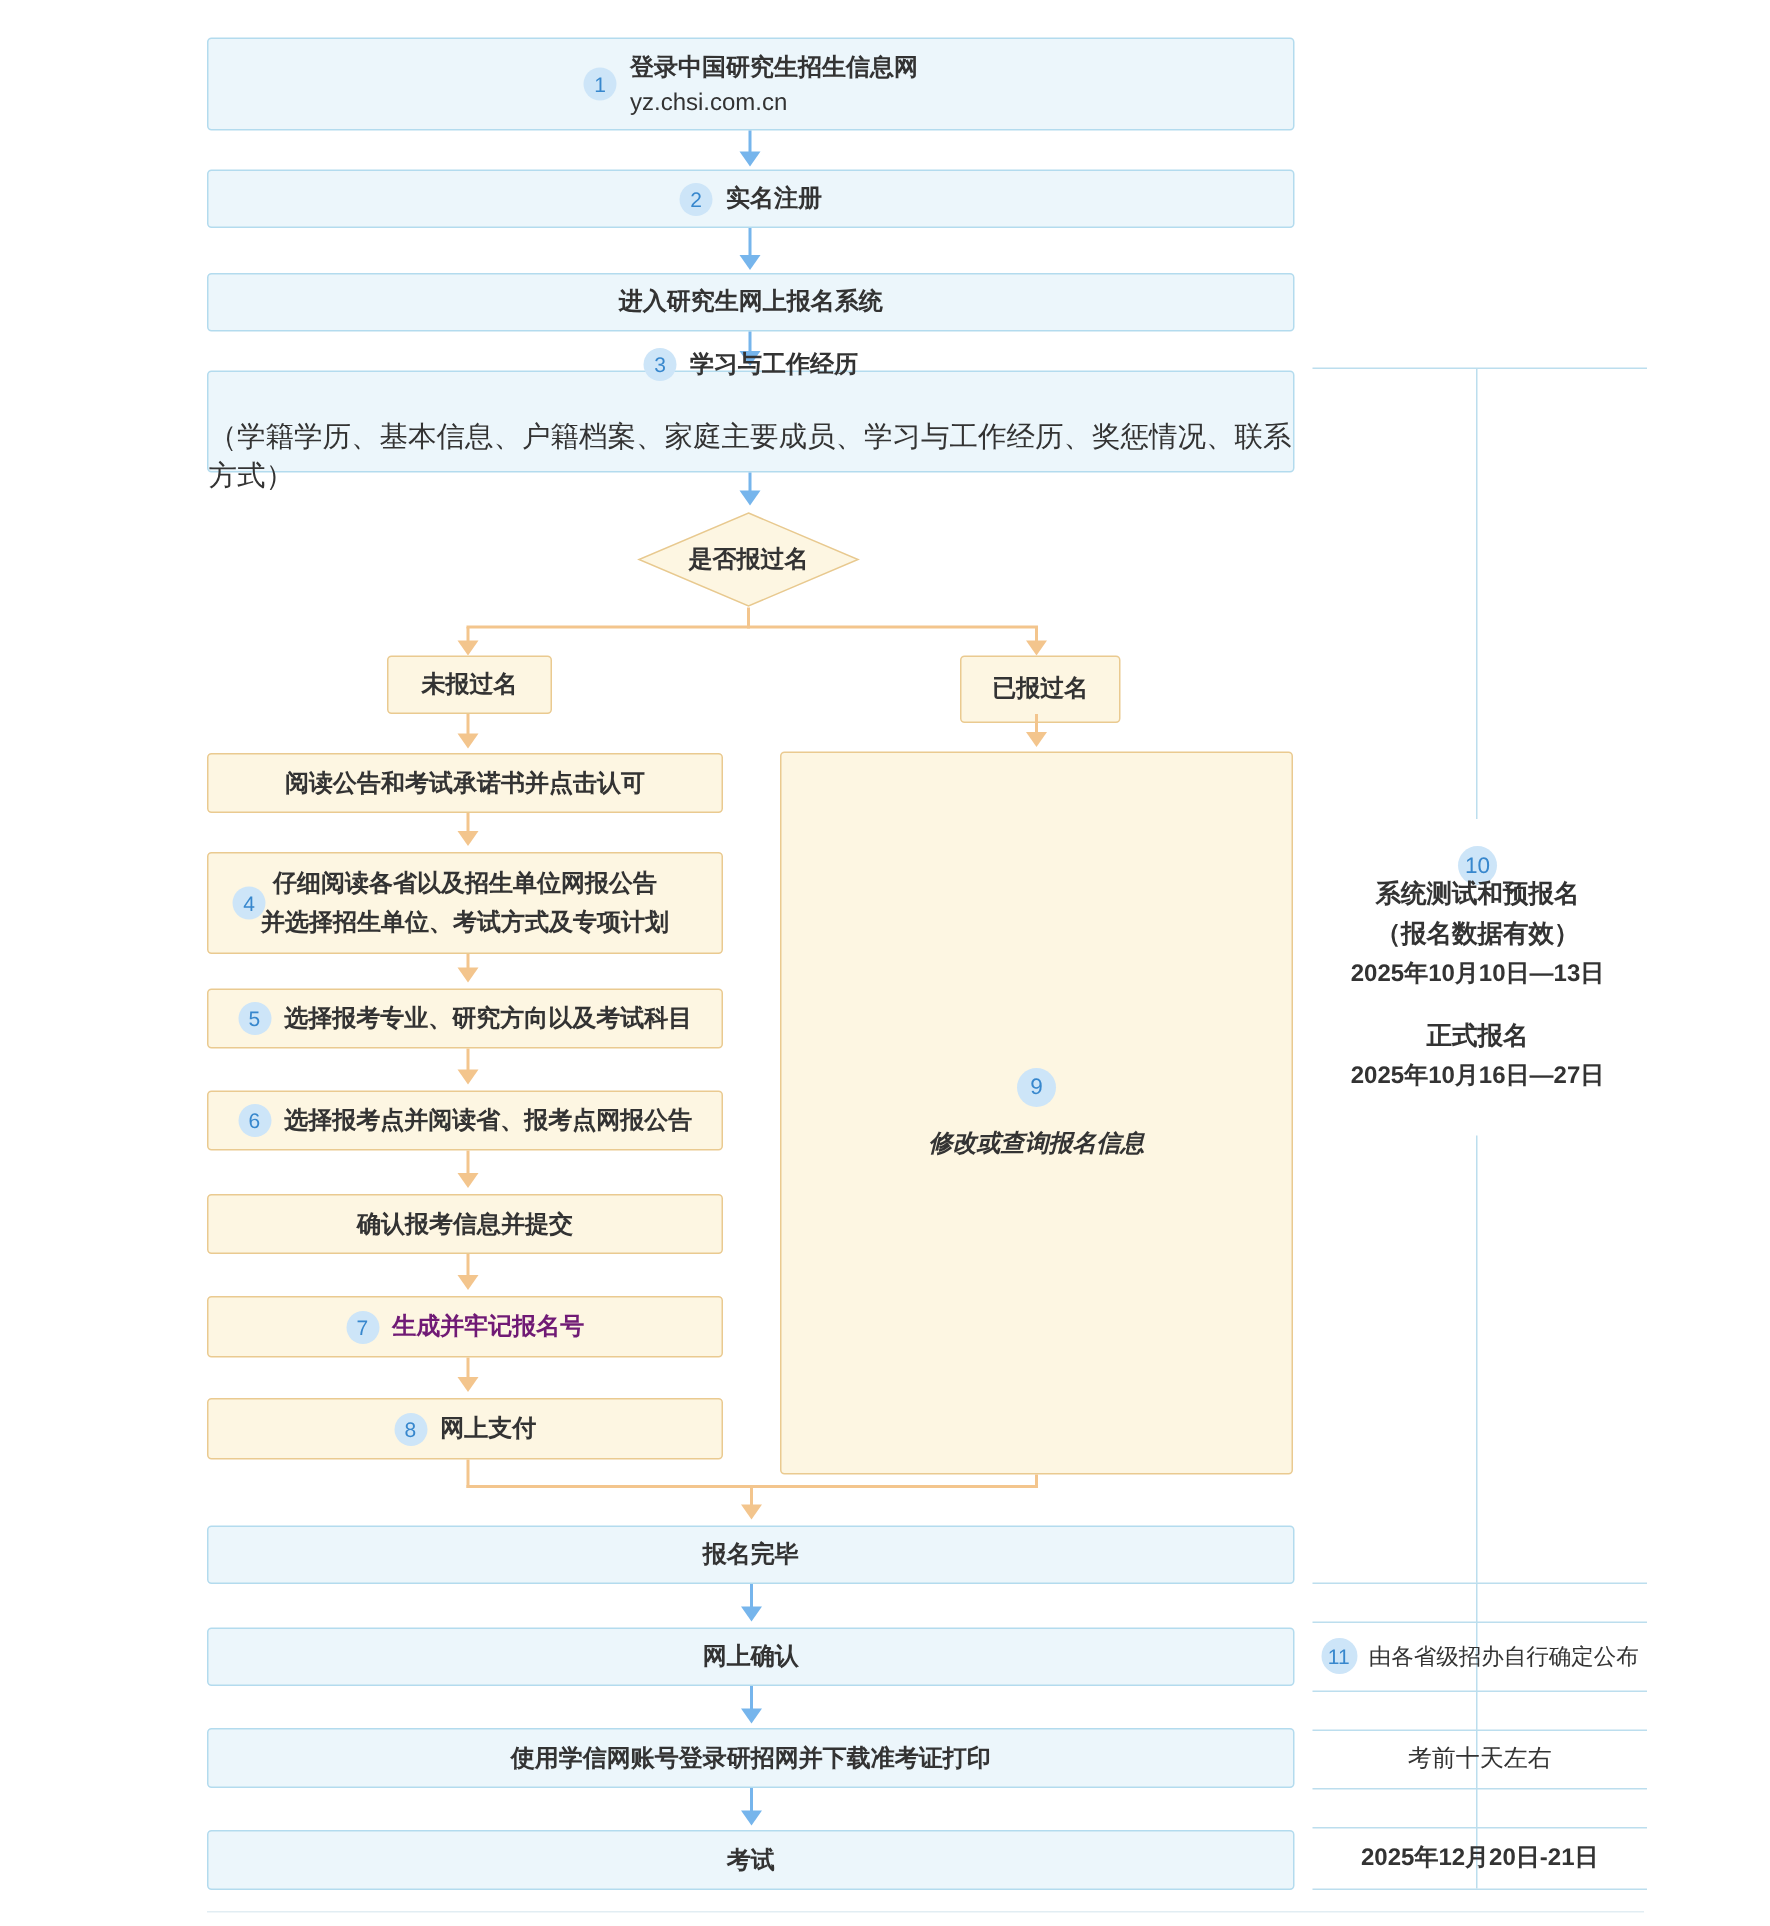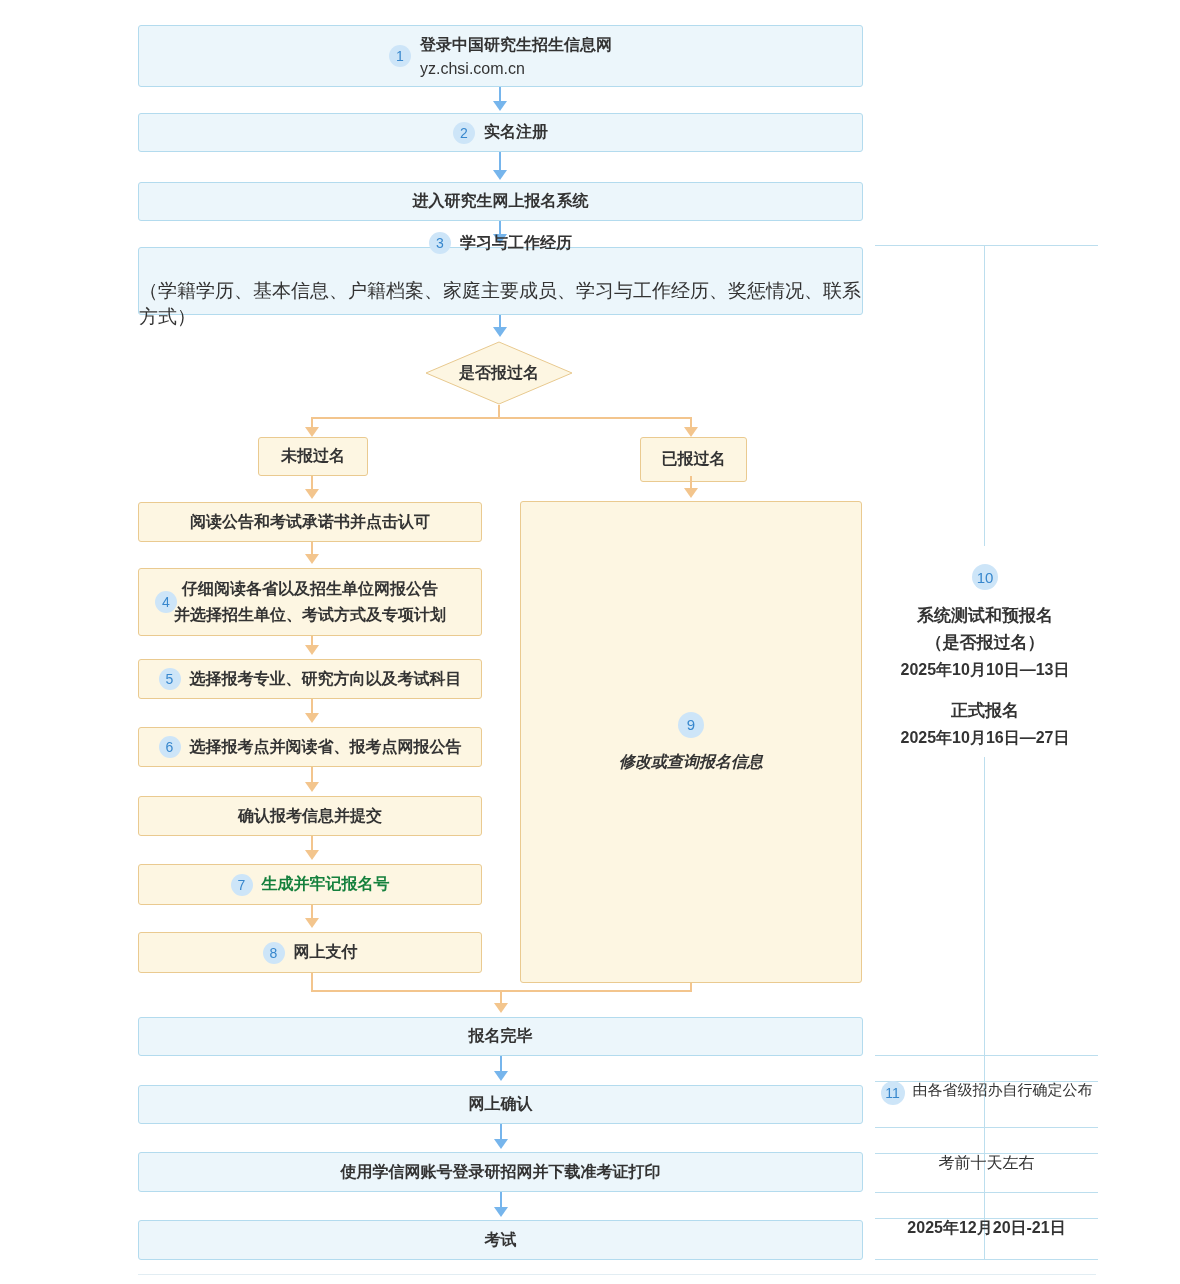--- a/index.html
+++ b/index.html
@@ -23,21 +23,21 @@
   .subline{font-size:19px;font-weight:500;margin-top:24px;}
   .row{display:flex;align-items:center;gap:9px;}
   
   .badge{
     display:inline-flex;align-items:center;justify-content:center;flex:0 0 auto;
     width:22px;height:22px;border-radius:50%;background:#cde5f8;color:#3787cd;
     font-size:14px;font-weight:500;
   }
   .badge.lg{width:26px;height:26px;font-size:15px;}
   .badge.abs{position:absolute;left:16px;top:50%;margin-top:-11px;}
-  .emphasis{color:#15803d;font-weight:700;}
+  .emphasis{color:#701a75;font-weight:700;}
   
   .varrow{position:absolute;width:2px;}
   .varrow.blue{background:#76b5ec;}
   .varrow.orange{background:#f3c58d;}
   .varrow .head{
     position:absolute;left:50%;transform:translateX(-50%);bottom:-9px;
     width:0;height:0;border-left:7px solid transparent;border-right:7px solid transparent;
     border-top:10px solid;
   }
   .varrow.blue .head{border-top-color:#76b5ec;}
@@ -49,21 +49,21 @@
   .diamond-label{
     position:absolute;left:0;top:0;width:100%;height:100%;
     display:flex;align-items:center;justify-content:center;font-size:16px;font-weight:700;color:#333;
   }
   
   .sidebar-text{position:absolute;text-align:center;color:#333;}
   .sched-h{font-size:17px;font-weight:700;line-height:27px;}
   .sched-t{font-size:16px;font-weight:600;line-height:27px;}
   .sched-gap{height:14px;}
   .side-row{
-    position:absolute;display:flex;justify-content:center;gap:8px;
+    position:absolute;display:flex;align-items:center;justify-content:center;gap:8px;
     font-size:15px;font-weight:500;color:#333;
   }
   .side-row.bold{font-size:16px;font-weight:700;}
   .faint{position:absolute;background:#e2edf3;height:1px;}
 </style>
 </head>
 <body>
 
 <div id="canvas">
 
@@ -233,23 +233,23 @@
   <div class="bluebox" style="left:138px;top:1220px;width:725px;height:40px;">
     <span>考试</span>
   </div>
 
   <div class="faint" style="left:138px;top:1274px;width:958px;"></div>
 
   <div class="sline" style="left:875px;top:245px;width:223px;height:1px;"></div>
   <div class="sline" style="left:984px;top:246px;width:1px;height:300px;"></div>
 
   <span class="badge lg" style="position:absolute;left:972px;top:564px;">10</span>
-  <div class="sidebar-text" style="left:872px;top:602px;width:226px;">
+  <div class="sidebar-text" style="left:872px;top:582px;width:226px;">
     <div class="sched-h">系统测试和预报名</div>
-    <div class="sched-h">（是否报过名）</div>
+    <div class="sched-h">（报名数据有效）</div>
     <div class="sched-t">2025年10月10日—13日</div>
     <div class="sched-gap"></div>
     <div class="sched-h">正式报名</div>
     <div class="sched-t">2025年10月16日—27日</div>
   </div>
 
   <div class="sline" style="left:984px;top:757px;width:1px;height:298px;"></div>
   <div class="sline" style="left:984px;top:1055px;width:1px;height:204px;"></div>
 
   <div class="sline" style="left:875px;top:1055px;width:223px;height:1px;"></div>

